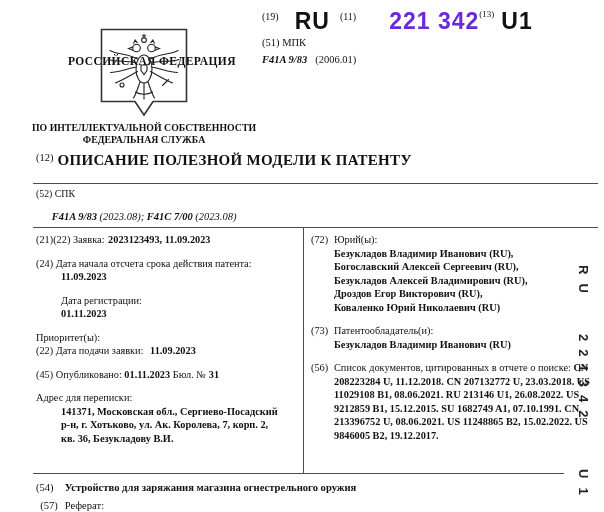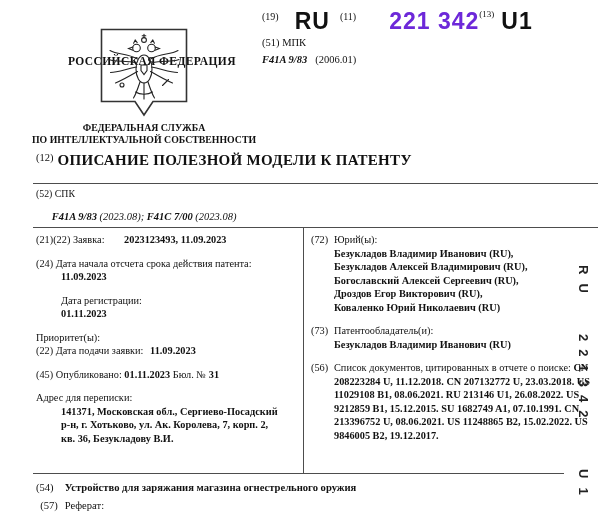--- a/index.html
+++ b/index.html
@@ -86,22 +86,22 @@
         <path d="M48 54 C51 63 52.5 67 54.5 70"></path>
         <path d="M35.5 64 C40 67 48 67 52.5 64"></path>
         <path d="M41 37 H47 V42.5 L44 46.5 L41 42.5 Z"></path>
         <circle cx="22" cy="57" r="2"></circle>
         <path d="M62.5 57.5 L68.5 51.5"></path>
       </g>
     </svg>
   </div>
 
   <div class="abs agency" style="left:18px; top:122px; width:252px;">
+    <div>ПО ИНТЕЛЛЕКТУАЛЬНОЙ СОБСТВЕННОСТИ</div>
     <div>ФЕДЕРАЛЬНАЯ СЛУЖБА</div>
-    <div>ПО ИНТЕЛЛЕКТУАЛЬНОЙ СОБСТВЕННОСТИ</div>
   </div>
 
   <div class="abs pubrow" style="left:262px; top:9px;">
     <span class="code-sm">(19)</span>
     <span style="width:16px;"></span>
     <span class="bigsans">RU</span>
     <span style="width:10px;"></span>
     <span class="code-sm">(11)</span>
     <span style="width:33px;"></span>
     <span class="bigsans" id="patent-number" style="color:#6d28d9;">221 342</span>
@@ -139,21 +139,21 @@
   </div>
 
   <div class="rule" style="left:33px; top:227px; width:565px;"></div>
   <div class="rule" style="left:33px; top:473px; width:531px;"></div>
   <div class="vrule" style="left:303px; top:227px; height:246px;"></div>
 
   <div class="col" style="left:33px; width:270px; padding:6px 10px 0 3px; box-sizing:border-box;">
     <p>
       <span>(21)(22)</span>
       <span>Заявка:</span>
-      <span class="b" style="margin-left:17px;">2023123493, 11.09.2023</span>
+      <span class="b" style="margin-left:1px;">2023123493, 11.09.2023</span>
     </p>
     <div class="gap"></div>
     <p>
       <span>(24)</span>
       <span>Дата начала отсчета срока действия патента:</span>
     </p>
     <p class="ind b">11.09.2023</p>
     <div class="gap"></div>
     <p class="ind">Дата регистрации:</p>
     <p class="ind b">01.11.2023</p>
@@ -177,22 +177,22 @@
     <p class="ind b">141371, Московская обл., Сергиево-Посадский</p>
     <p class="ind b">р-н, г. Хотьково, ул. Ак. Королева, 7, корп. 2,</p>
     <p class="ind b">кв. 36, Безукладову В.И.</p>
   </div>
 
   <div class="col" style="left:304px; width:294px; padding:6px 8px 0 7px; box-sizing:border-box;">
     <div class="hang">
       <span class="hcode">(72)</span>
       <p>Юрий(ы):</p>
       <p class="b">Безукладов Владимир Иванович (RU),</p>
+      <p class="b">Богославский Алексей Сергеевич (RU),</p>
       <p class="b">Безукладов Алексей Владимирович (RU),</p>
-      <p class="b">Богославский Алексей Сергеевич (RU),</p>
       <p class="b">Дроздов Егор Викторович (RU),</p>
       <p class="b">Коваленко Юрий Николаевич (RU)</p>
     </div>
     <div class="gap"></div>
     <div class="hang">
       <span class="hcode">(73)</span>
       <p>Патентообладатель(и):</p>
       <p class="b">Безукладов Владимир Иванович (RU)</p>
     </div>
     <div class="gap"></div>

